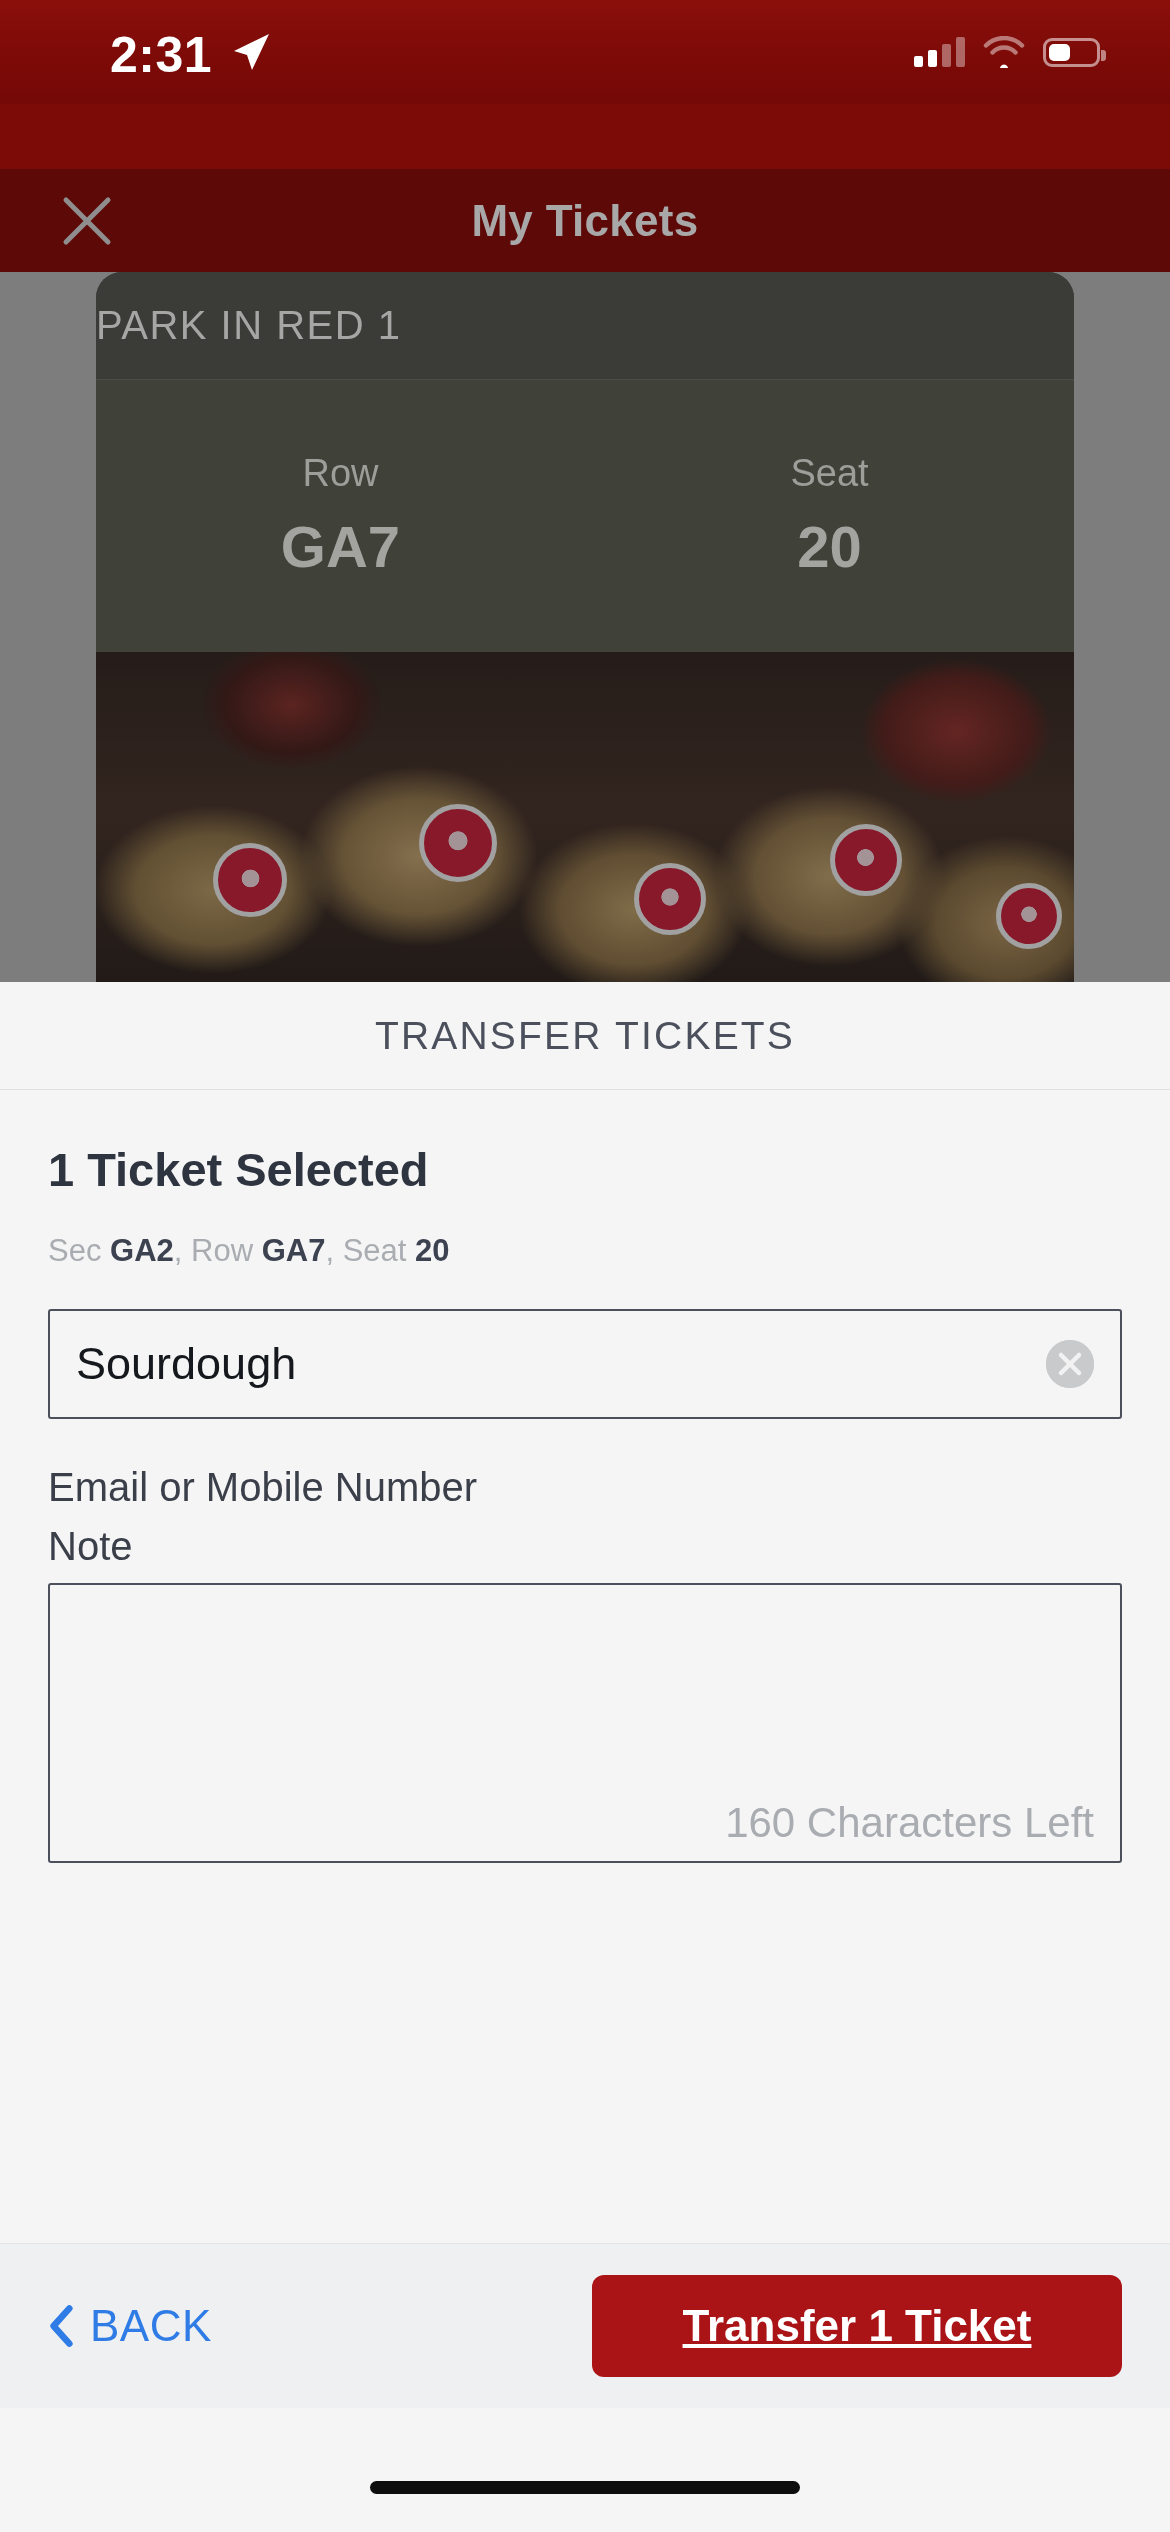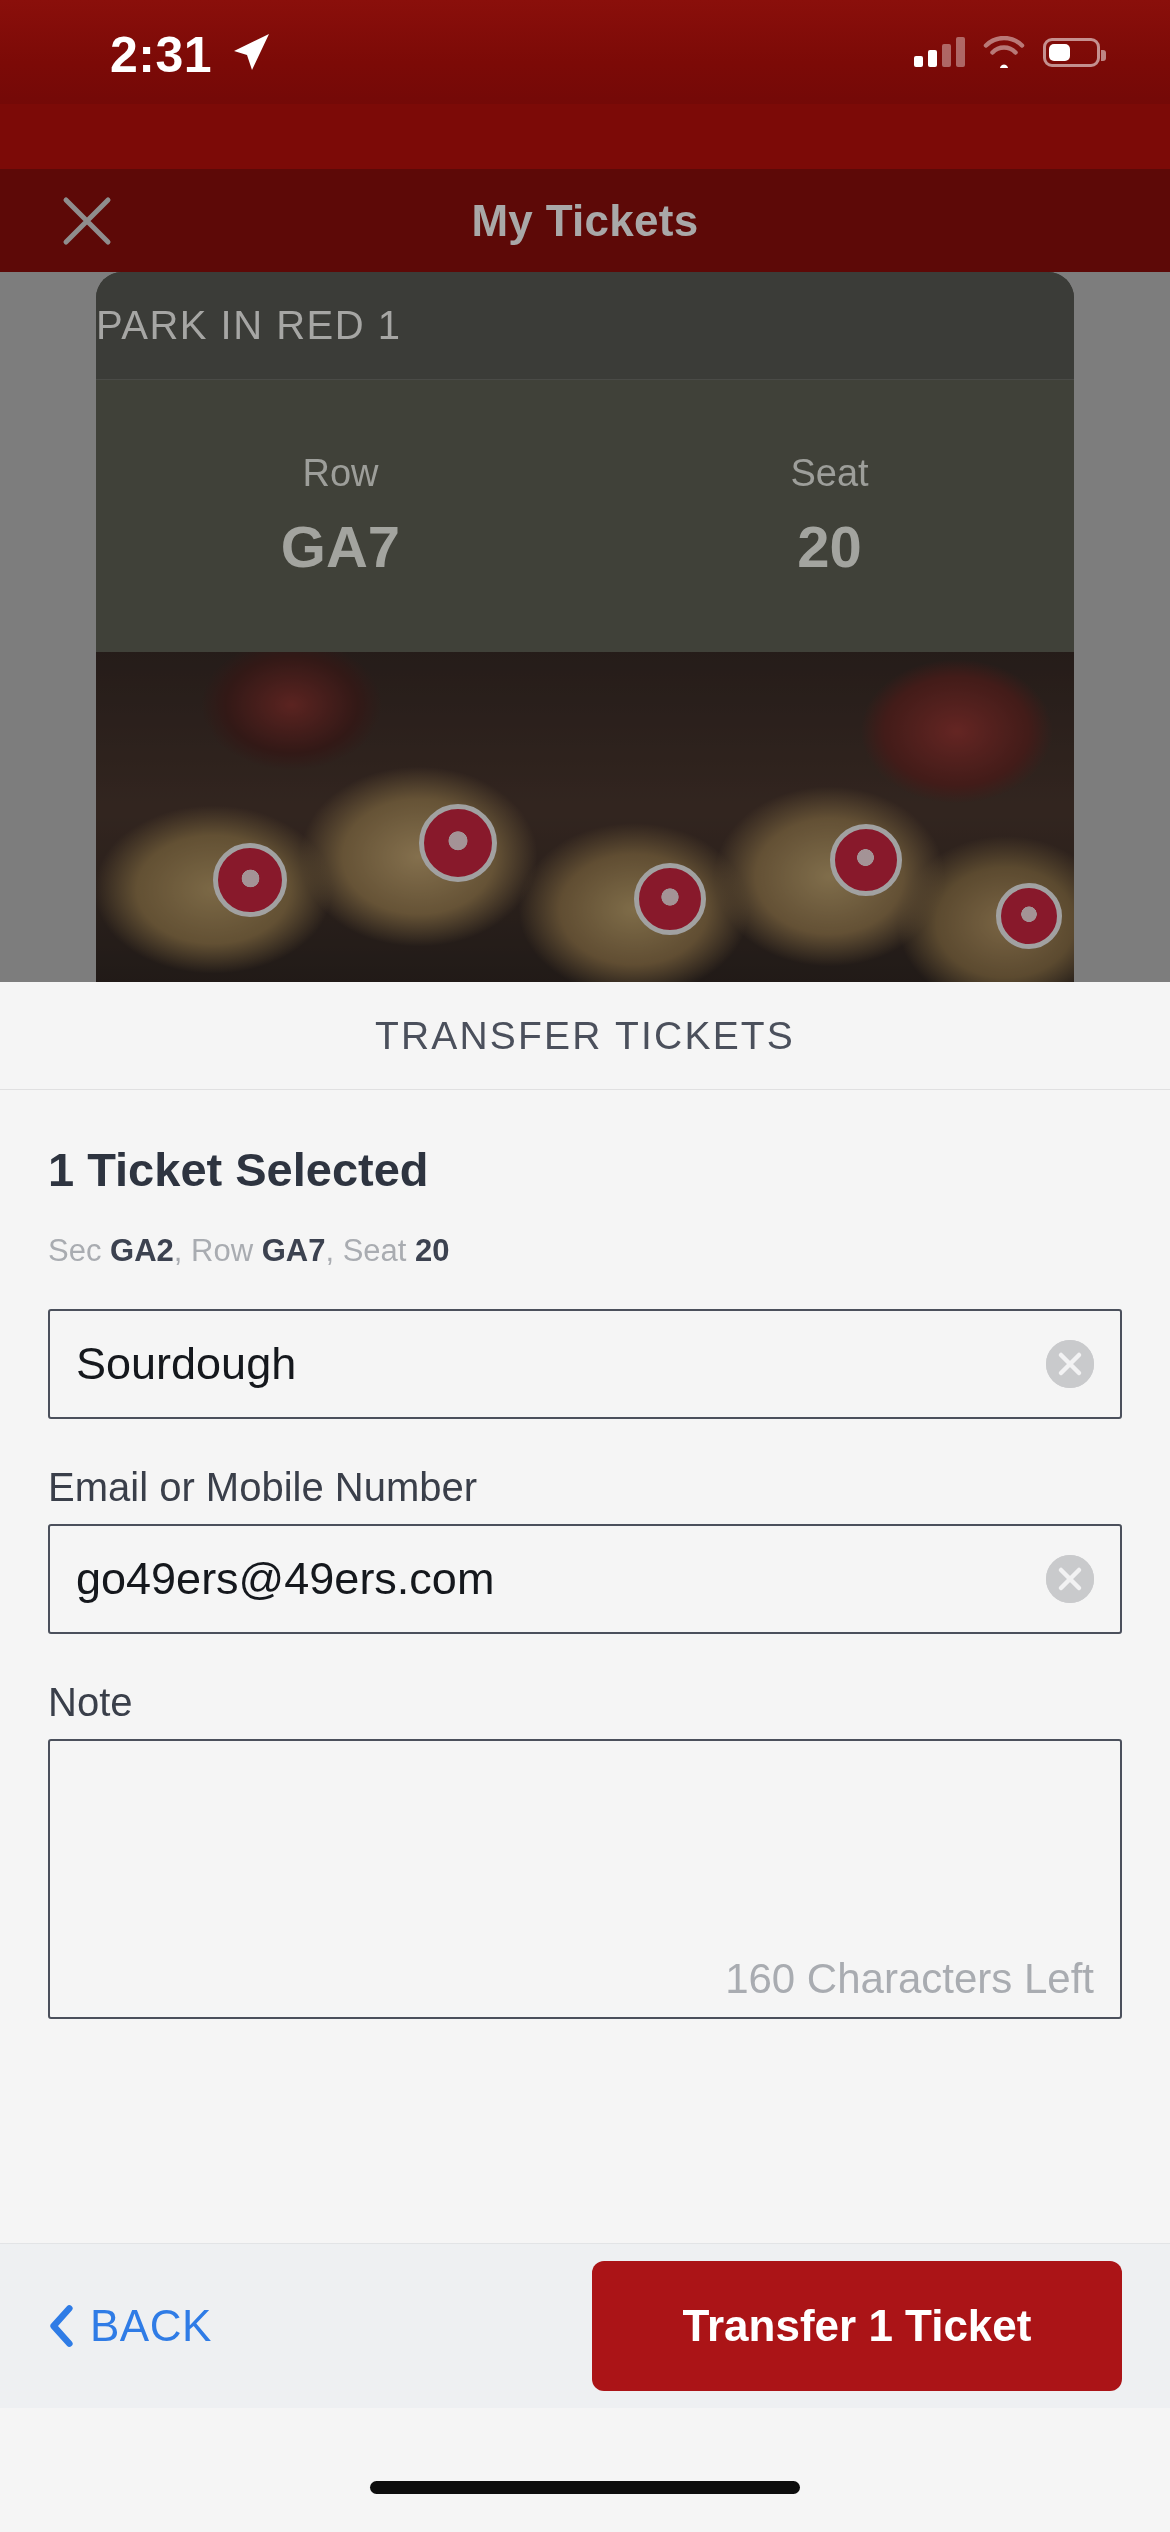--- a/index.html
+++ b/index.html
@@ -139,23 +139,23 @@
     position:absolute; left:0; bottom:124px; width:1170px; height:165px;
     background:#eef0f2; border-top:1px solid #e2e4e6;
     display:flex; align-items:center; z-index:7;
   }
   .back-btn{
     display:flex; align-items:center; gap:16px; margin-left:48px;
     font-size:44px; color:#2f7ce6; letter-spacing:.5px;
   }
   .transfer-btn{
     position:absolute; right:48px; top:50%; transform:translateY(-50%);
-    width:530px; height:130px; background:#ab1417; border-radius:12px;
+    width:530px; height:102px; background:#ab1417; border-radius:12px;
     display:flex; align-items:center; justify-content:center;
-    font-size:44px; font-weight:700; color:#ffffff;
+    font-size:44px; font-weight:700; color:#ffffff;text-decoration:underline;
   }
   .homebar-area{
     position:absolute; left:0; bottom:0; width:1170px; height:124px; background:#f5f5f5; z-index:7;
   }
   .homebar{
     position:absolute; left:50%; transform:translateX(-50%); bottom:38px;
     width:430px; height:13px; border-radius:8px; background:#0d0d0d;
   }
 </style>
 </head>
@@ -249,29 +249,20 @@
           <svg viewBox="0 0 48 48" width="48" height="48">
             <circle cx="24" cy="24" r="24" fill="#c9cacc"></circle>
             <path d="M15 15 L33 33 M33 15 L15 33" stroke="#f2f2f3" stroke-width="4.5" stroke-linecap="round"></path>
           </svg>
         </div>
       </div>
 
 
       <div>
         <div class="field-label">Email or Mobile Number</div>
-        <div class="field-wrap">
-          <div class="field-box" placeholder="Email or Mobile Number">go49ers@49ers.com</div>
-          <div class="clear-btn">
-            <svg viewBox="0 0 48 48" width="48" height="48">
-              <circle cx="24" cy="24" r="24" fill="#c9cacc"></circle>
-              <path d="M15 15 L33 33 M33 15 L15 33" stroke="#f2f2f3" stroke-width="4.5" stroke-linecap="round"></path>
-            </svg>
-          </div>
-        </div>
       </div>
 
       <div>
         <div class="field-label">Note</div>
         <div class="note-box">
           <div class="charcount">160 Characters Left</div>
         </div>
       </div>
 
     </div>

